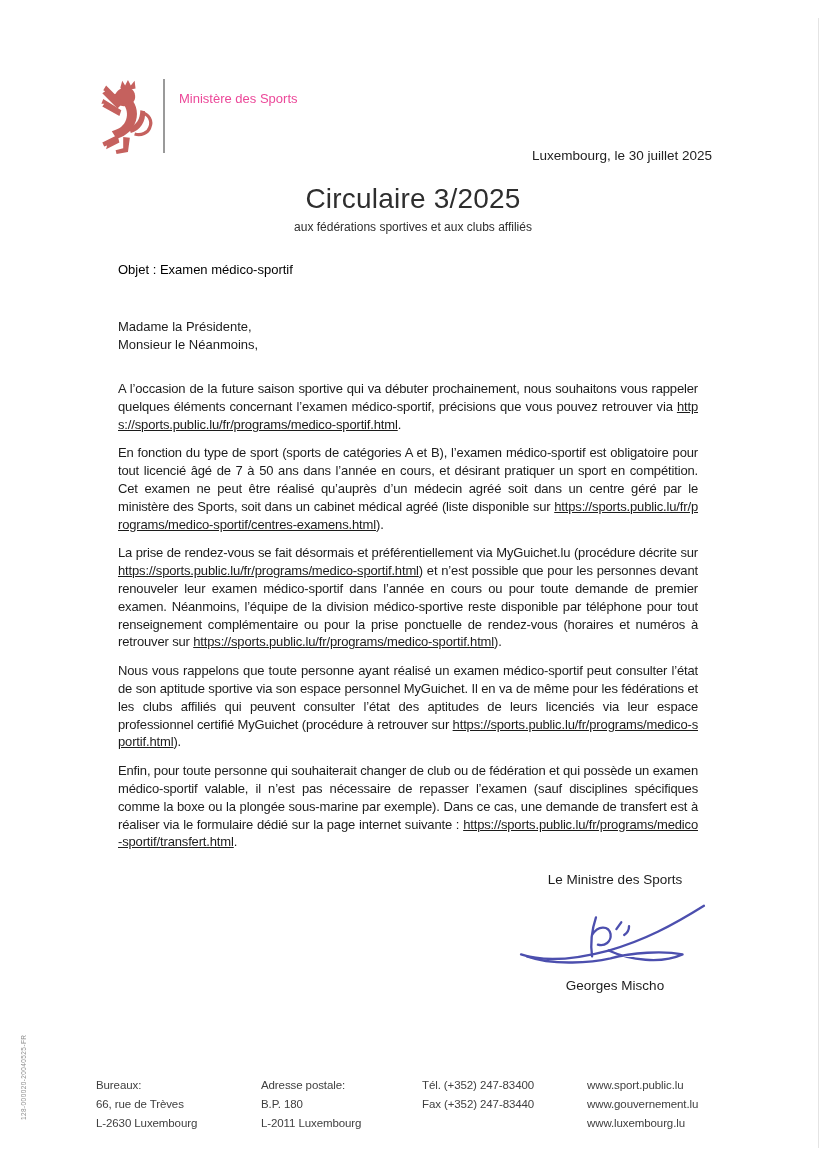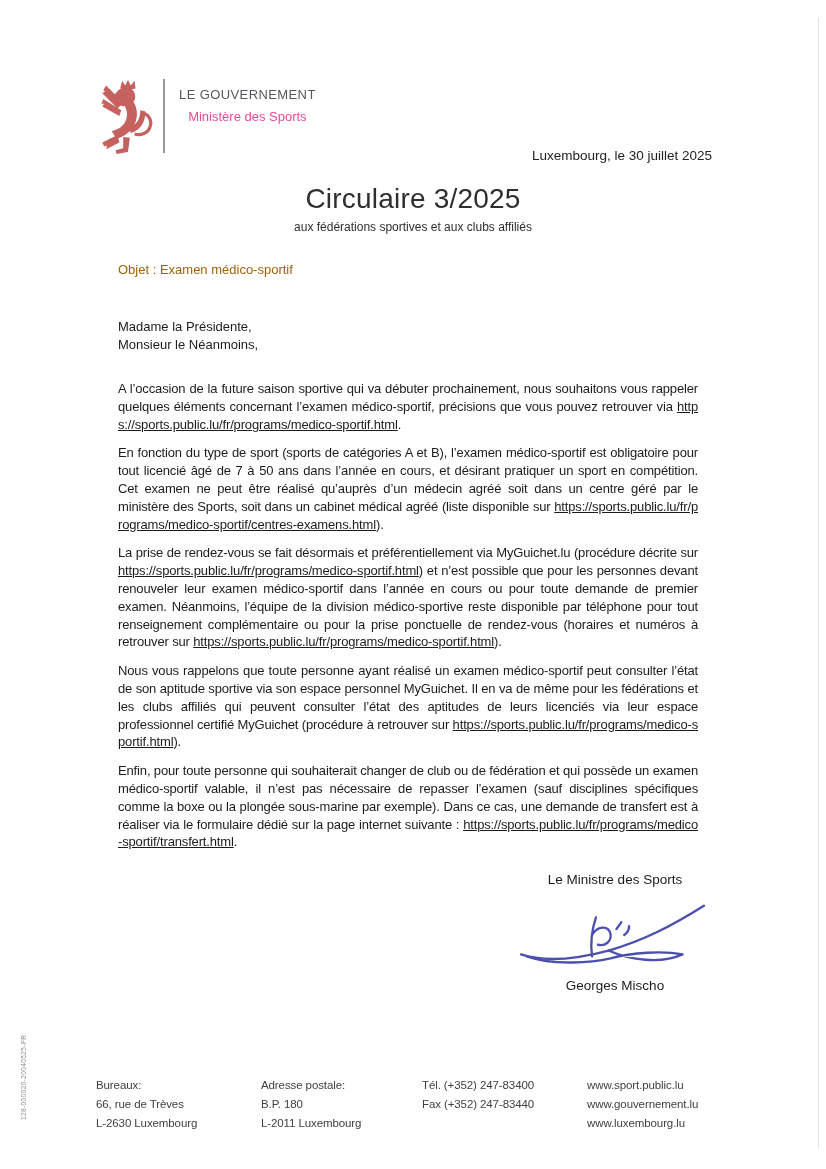--- a/index.html
+++ b/index.html
@@ -19,21 +19,21 @@
   .logo-text{margin-left:14px;padding-top:8px;}
   .gov-line{font-size:13px;line-height:18px;letter-spacing:0.4px;color:#56575c;font-weight:400;}
   .ministry-line{font-size:13px;line-height:18px;margin-top:4px;color:#ec4899;text-align:center;}
   
   .date-line{position:absolute;top:148px;left:118px;width:594px;text-align:right;font-size:13.5px;color:#222;}
   
   .title-block{position:absolute;top:183px;left:59px;width:708px;text-align:center;}
   .main-title{font-size:28px;color:#2e2e2e;font-weight:400;letter-spacing:0.2px;}
   .sub-title{font-size:12px;color:#2e2e2e;margin-top:5px;}
   
-  .subject-line{position:absolute;top:262px;left:118px;width:594px;font-size:13px;color:#a16207;}
+  .subject-line{position:absolute;top:262px;left:118px;width:594px;font-size:13px;color:#000000;}
   .salutation{position:absolute;top:318px;left:118px;width:594px;font-size:13px;line-height:18px;}
   .letter-body{position:absolute;top:380px;left:118px;width:594px;height:486px;overflow:hidden;}
   .para{
     margin:0 14px 11px 0;
     font-size:13px;line-height:17.8px;letter-spacing:-0.15px;
     text-align:justify;color:#1c1c1c;
   }
   .doc-link{color:#1c1c1c;text-decoration:underline;word-break:break-all;cursor:pointer;}
   
   .closing-title{position:absolute;top:872px;left:520px;width:190px;text-align:center;font-size:13.5px;color:#1c1c1c;}
@@ -73,21 +73,20 @@
         <path d="M22 60 L6 68 l2 4 3 -1 -1 4 14 -7 z"></path>
         <path d="M28 62 l0 12 -8 2 1 4 12 -2 2 -15 z"></path>
 
         <path d="M34 52 c8 -2 12 -9 12 -18 l5 1 c1 11 -5 20 -15 23 z"></path>
       </g>
 
       <path d="M47 36 c8 2 12 9 9 16 c-2 6 -9 9 -16 7" fill="none" stroke="#c5615e" stroke-width="3.4"></path>
     </svg>
     <div class="logo-divider"></div>
     <div class="logo-text">
-      <div class="gov-line">LE GOUVERNEMENT</div>
       <div class="ministry-line">Ministère des Sports</div>
     </div>
   </div>
 
   <div class="date-line">Luxembourg, le 30 juillet 2025</div>
 
   <div class="title-block">
     <div class="main-title">Circulaire 3/2025</div>
     <div class="sub-title">aux fédérations sportives et aux clubs affiliés</div>
   </div>

